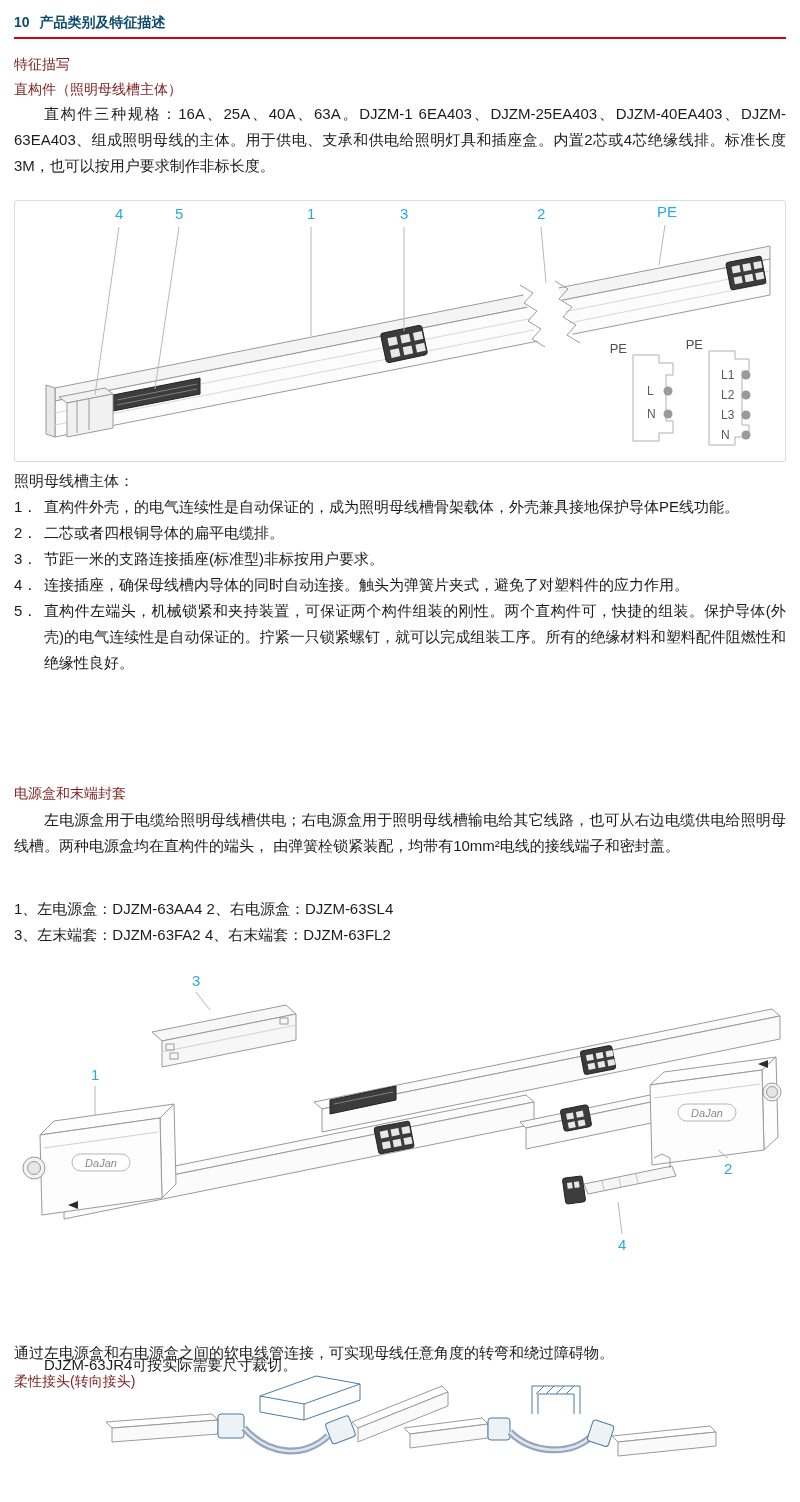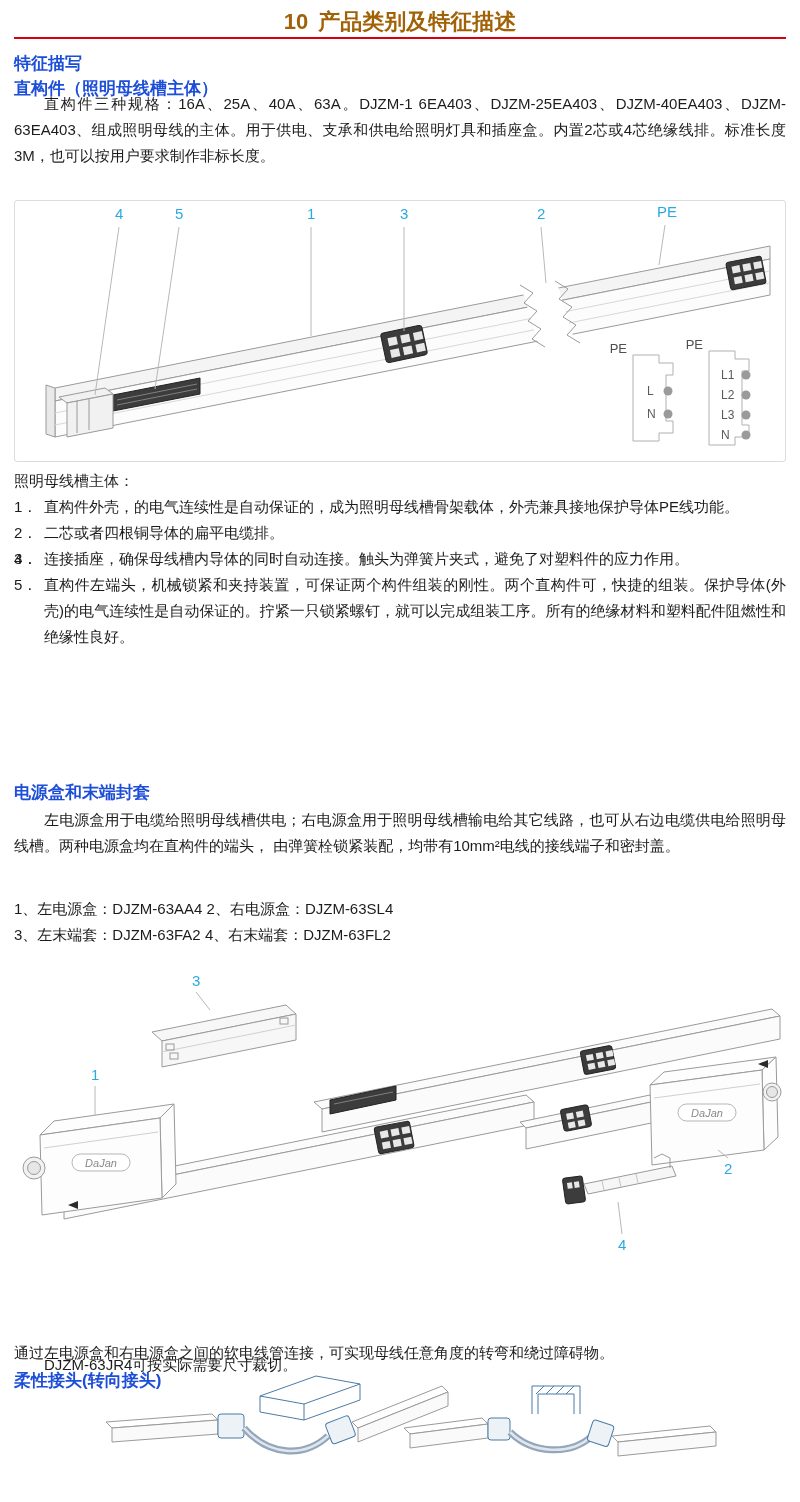--- a/index.html
+++ b/index.html
@@ -3,24 +3,24 @@
 <meta charset="utf-8">
 <style>
   html,body{margin:0;padding:0;}
   body{
     width:800px;height:1502px;position:relative;overflow:hidden;
     background:#ffffff;color:#1c1c1c;
     font-family:"Liberation Sans","DejaVu Sans",sans-serif;
     font-size:15px;line-height:26px;
   }
   .abs{position:absolute;left:14px;right:14px;}
-  .page-title{color:#a16207;font-weight:bold;font-size:22px;line-height:28px;text-align:center;}
+  .page-title{color:#0c4a6e;font-weight:bold;font-size:14px;line-height:28px;}
   .page-title .num{margin-right:10px;}
   .title-rule{position:absolute;left:14px;right:14px;top:37px;height:2px;background:#d7000f;}
-  .red-h{color:#1d4ed8;font-weight:bold;font-size:17px;line-height:24px;}
+  .red-h{color:#7f1d1d;font-weight:normal;font-size:14px;line-height:24px;}
   .para{text-align:justify;}
   .indent{text-indent:2em;}
   .li{position:relative;padding-left:30px;text-align:justify;}
   .li .li-num{position:absolute;left:0;top:0;}
   .diagram-frame{position:absolute;left:14px;right:14px;top:200px;height:262px;
     border:1px solid #dcdcdc;border-radius:3px;box-sizing:border-box;}
   .models-row span.m2{}
   svg{display:block;}
   svg text{font-family:"Liberation Sans","DejaVu Sans",sans-serif;}
   .callout{fill:#29a9e2;font-size:15px;}
@@ -31,21 +31,21 @@
 </head>
 <body>
 
 <div class="abs page-title" style="top:8px;">
   <span class="num">10</span><span>产品类别及特征描述</span>
 </div>
 <div class="title-rule"></div>
 
 <div class="abs red-h" style="top:52px;">特征描写</div>
 <div class="abs red-h" style="top:77px;">直构件（照明母线槽主体）</div>
-<div class="abs para indent" style="top:91px;">直构件三种规格：16A、25A、40A、63A。DJZM-1 6EA403、DJZM-25EA403、DJZM-40EA403、DJZM-63EA403、组成照明母线的主体。用于供电、支承和供电给照明灯具和插座盒。内置2芯或4芯绝缘线排。标准长度3M，也可以按用户要求制作非标长度。</div>
+<div class="abs para indent" style="top:101px;">直构件三种规格：16A、25A、40A、63A。DJZM-1 6EA403、DJZM-25EA403、DJZM-40EA403、DJZM-63EA403、组成照明母线的主体。用于供电、支承和供电给照明灯具和插座盒。内置2芯或4芯绝缘线排。标准长度3M，也可以按用户要求制作非标长度。</div>
 
 <div class="diagram-frame">
 <svg width="770" height="260" viewBox="0 0 770 260">
 
   <g stroke="#9a9a9a" stroke-width="1">
     <polygon points="40,187 755,45 755,58 40,200" fill="#f4f4f4"></polygon>
     <polygon points="40,200 755,58 755,94 40,236" fill="#fcfcfc"></polygon>
     <polygon points="40,187 40,236 31,233 31,184" fill="#e9e9e9"></polygon>
     <line x1="40" y1="212" x2="755" y2="70" stroke="#d8d8d8"></line>
     <line x1="40" y1="224" x2="755" y2="82" stroke="#d8d8d8"></line>
@@ -136,20 +136,21 @@
   <div class="li">
     <span class="li-num">1．</span>
     <span>直构件外壳，的电气连续性是自动保证的，成为照明母线槽骨架载体，外壳兼具接地保护导体PE线功能。</span>
   </div>
   <div class="li">
     <span class="li-num">2．</span>
     <span>二芯或者四根铜导体的扁平电缆排。</span>
   </div>
   <div class="li">
     <span class="li-num">3．</span>
+    <span>节距一米的支路连接插座(标准型)非标按用户要求。</span>
   </div>
   <div class="li">
     <span class="li-num">4．</span>
     <span>连接插座，确保母线槽内导体的同时自动连接。触头为弹簧片夹式，避免了对塑料件的应力作用。</span>
   </div>
   <div class="li">
     <span class="li-num">5．</span>
     <span>直构件左端头，机械锁紧和夹持装置，可保证两个构件组装的刚性。两个直构件可，快捷的组装。保护导体(外壳)的电气连续性是自动保证的。拧紧一只锁紧螺钉，就可以完成组装工序。所有的绝缘材料和塑料配件阻燃性和绝缘性良好。</span>
   </div>
 </div>

